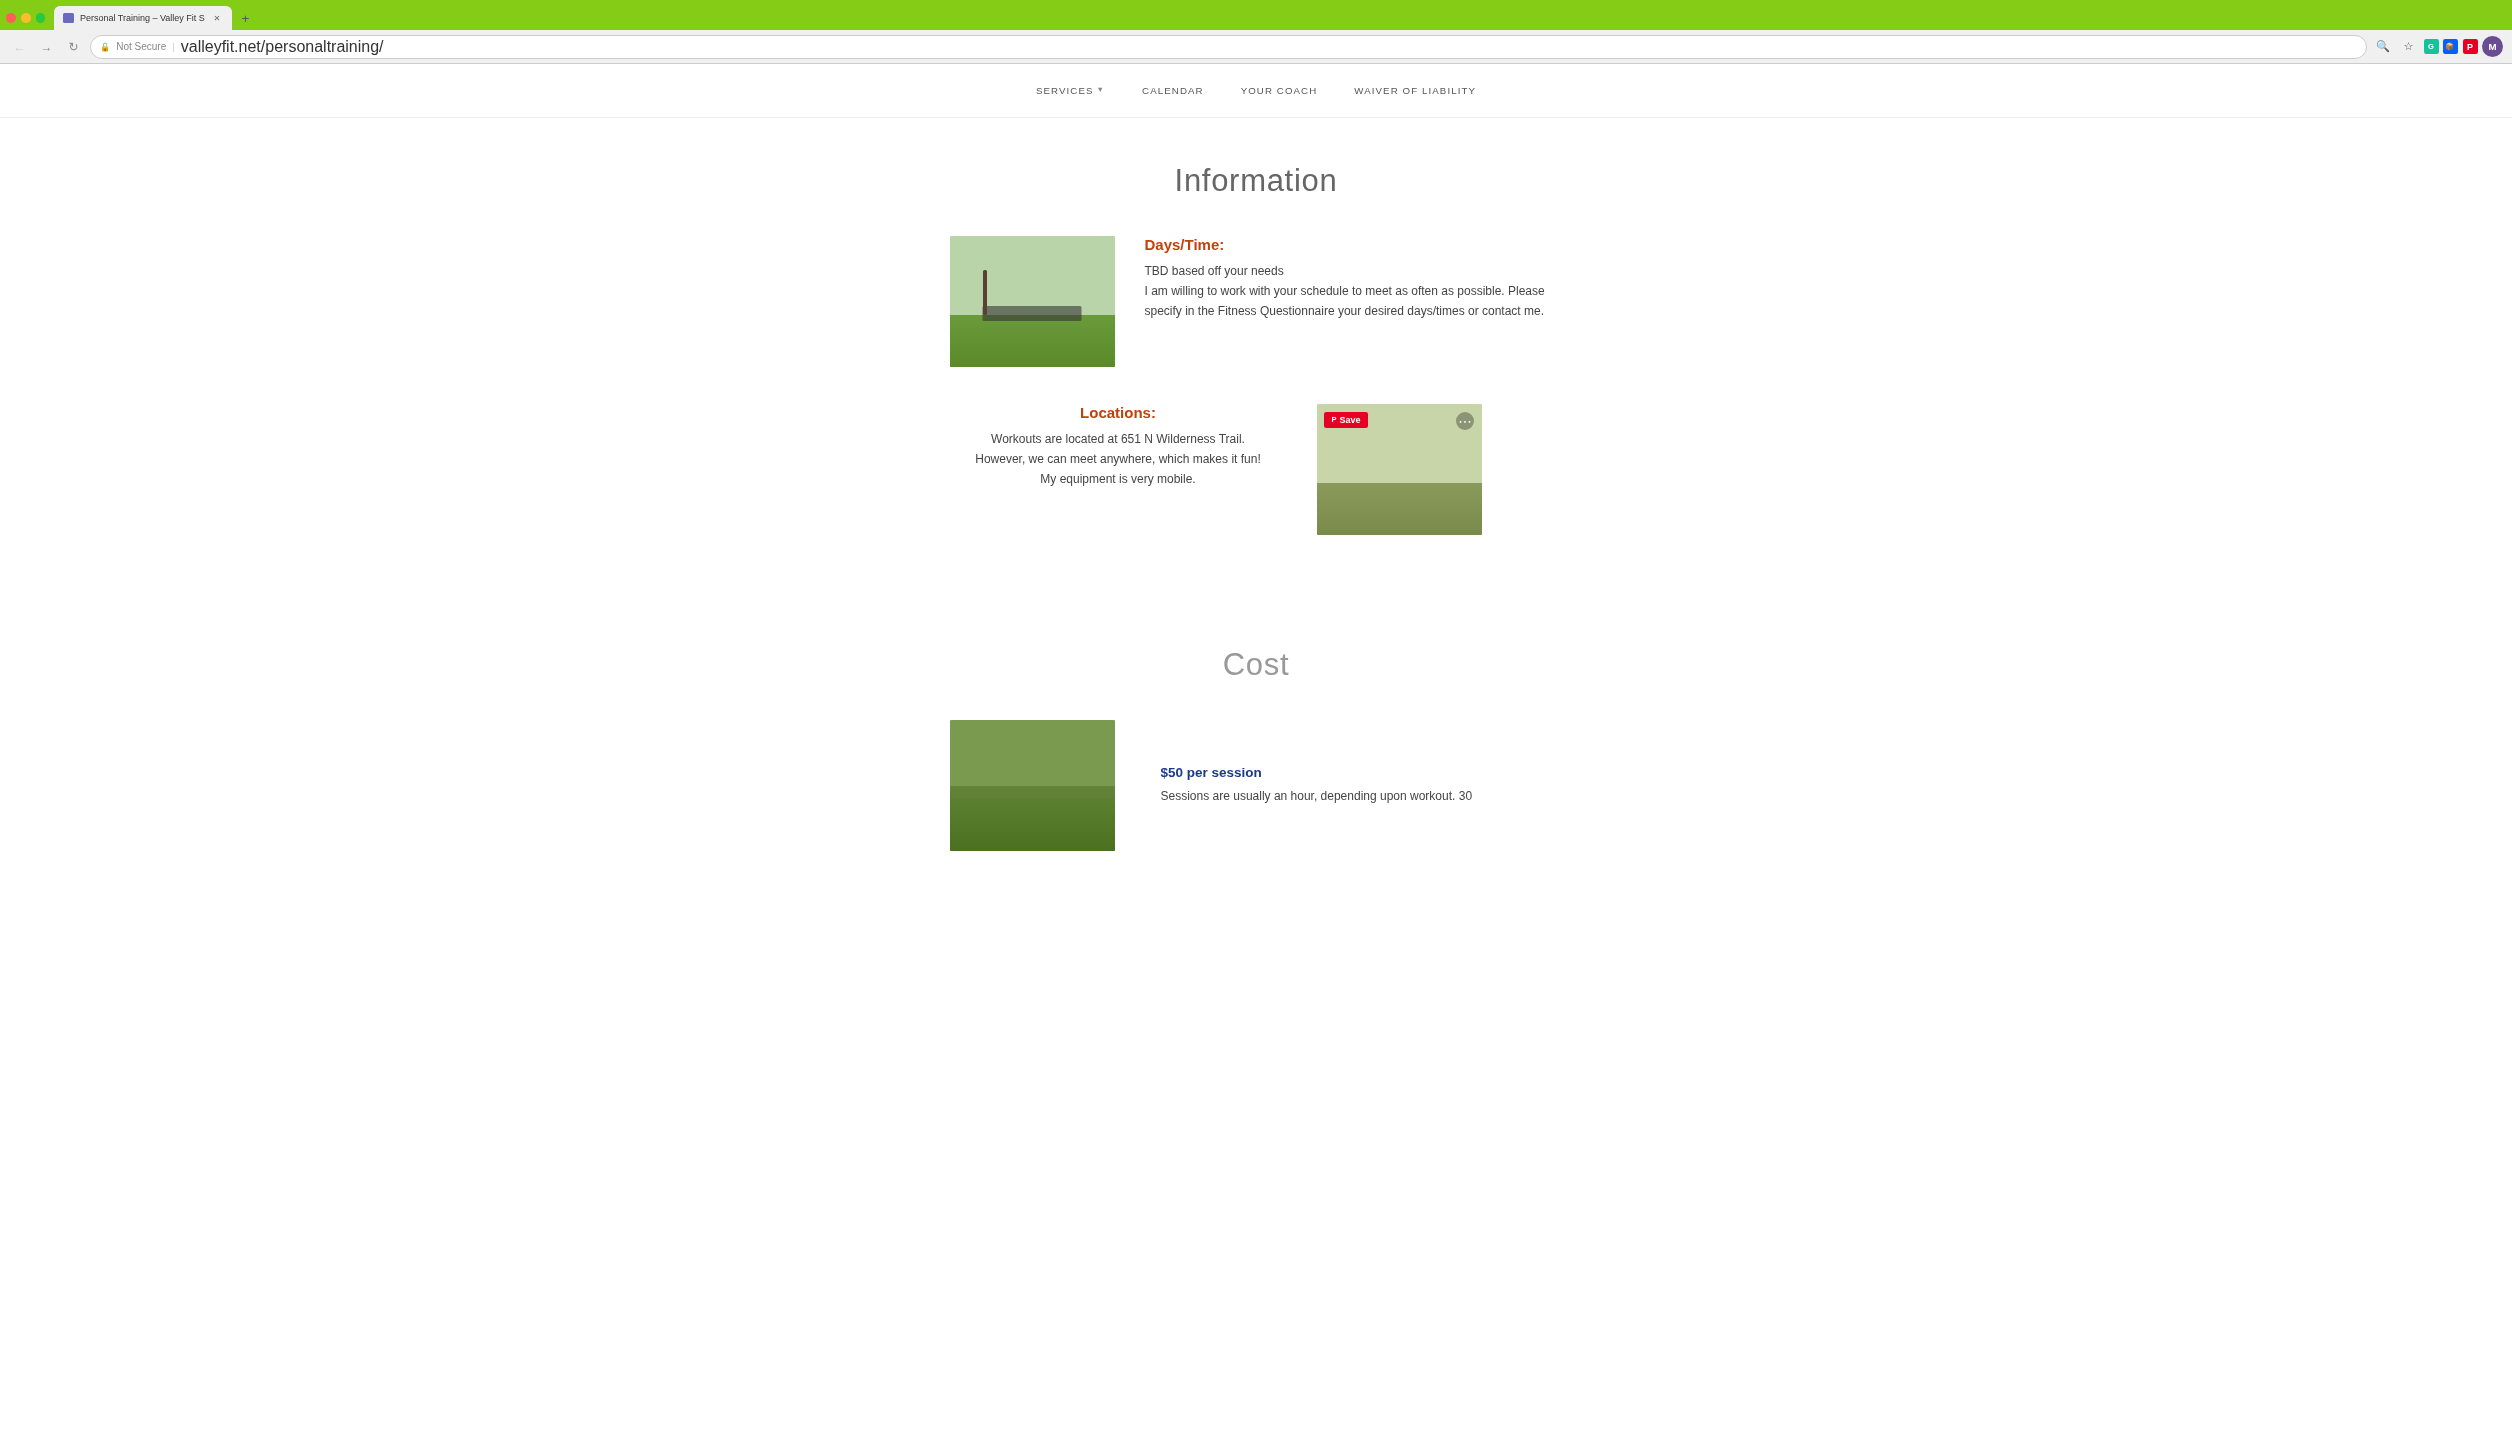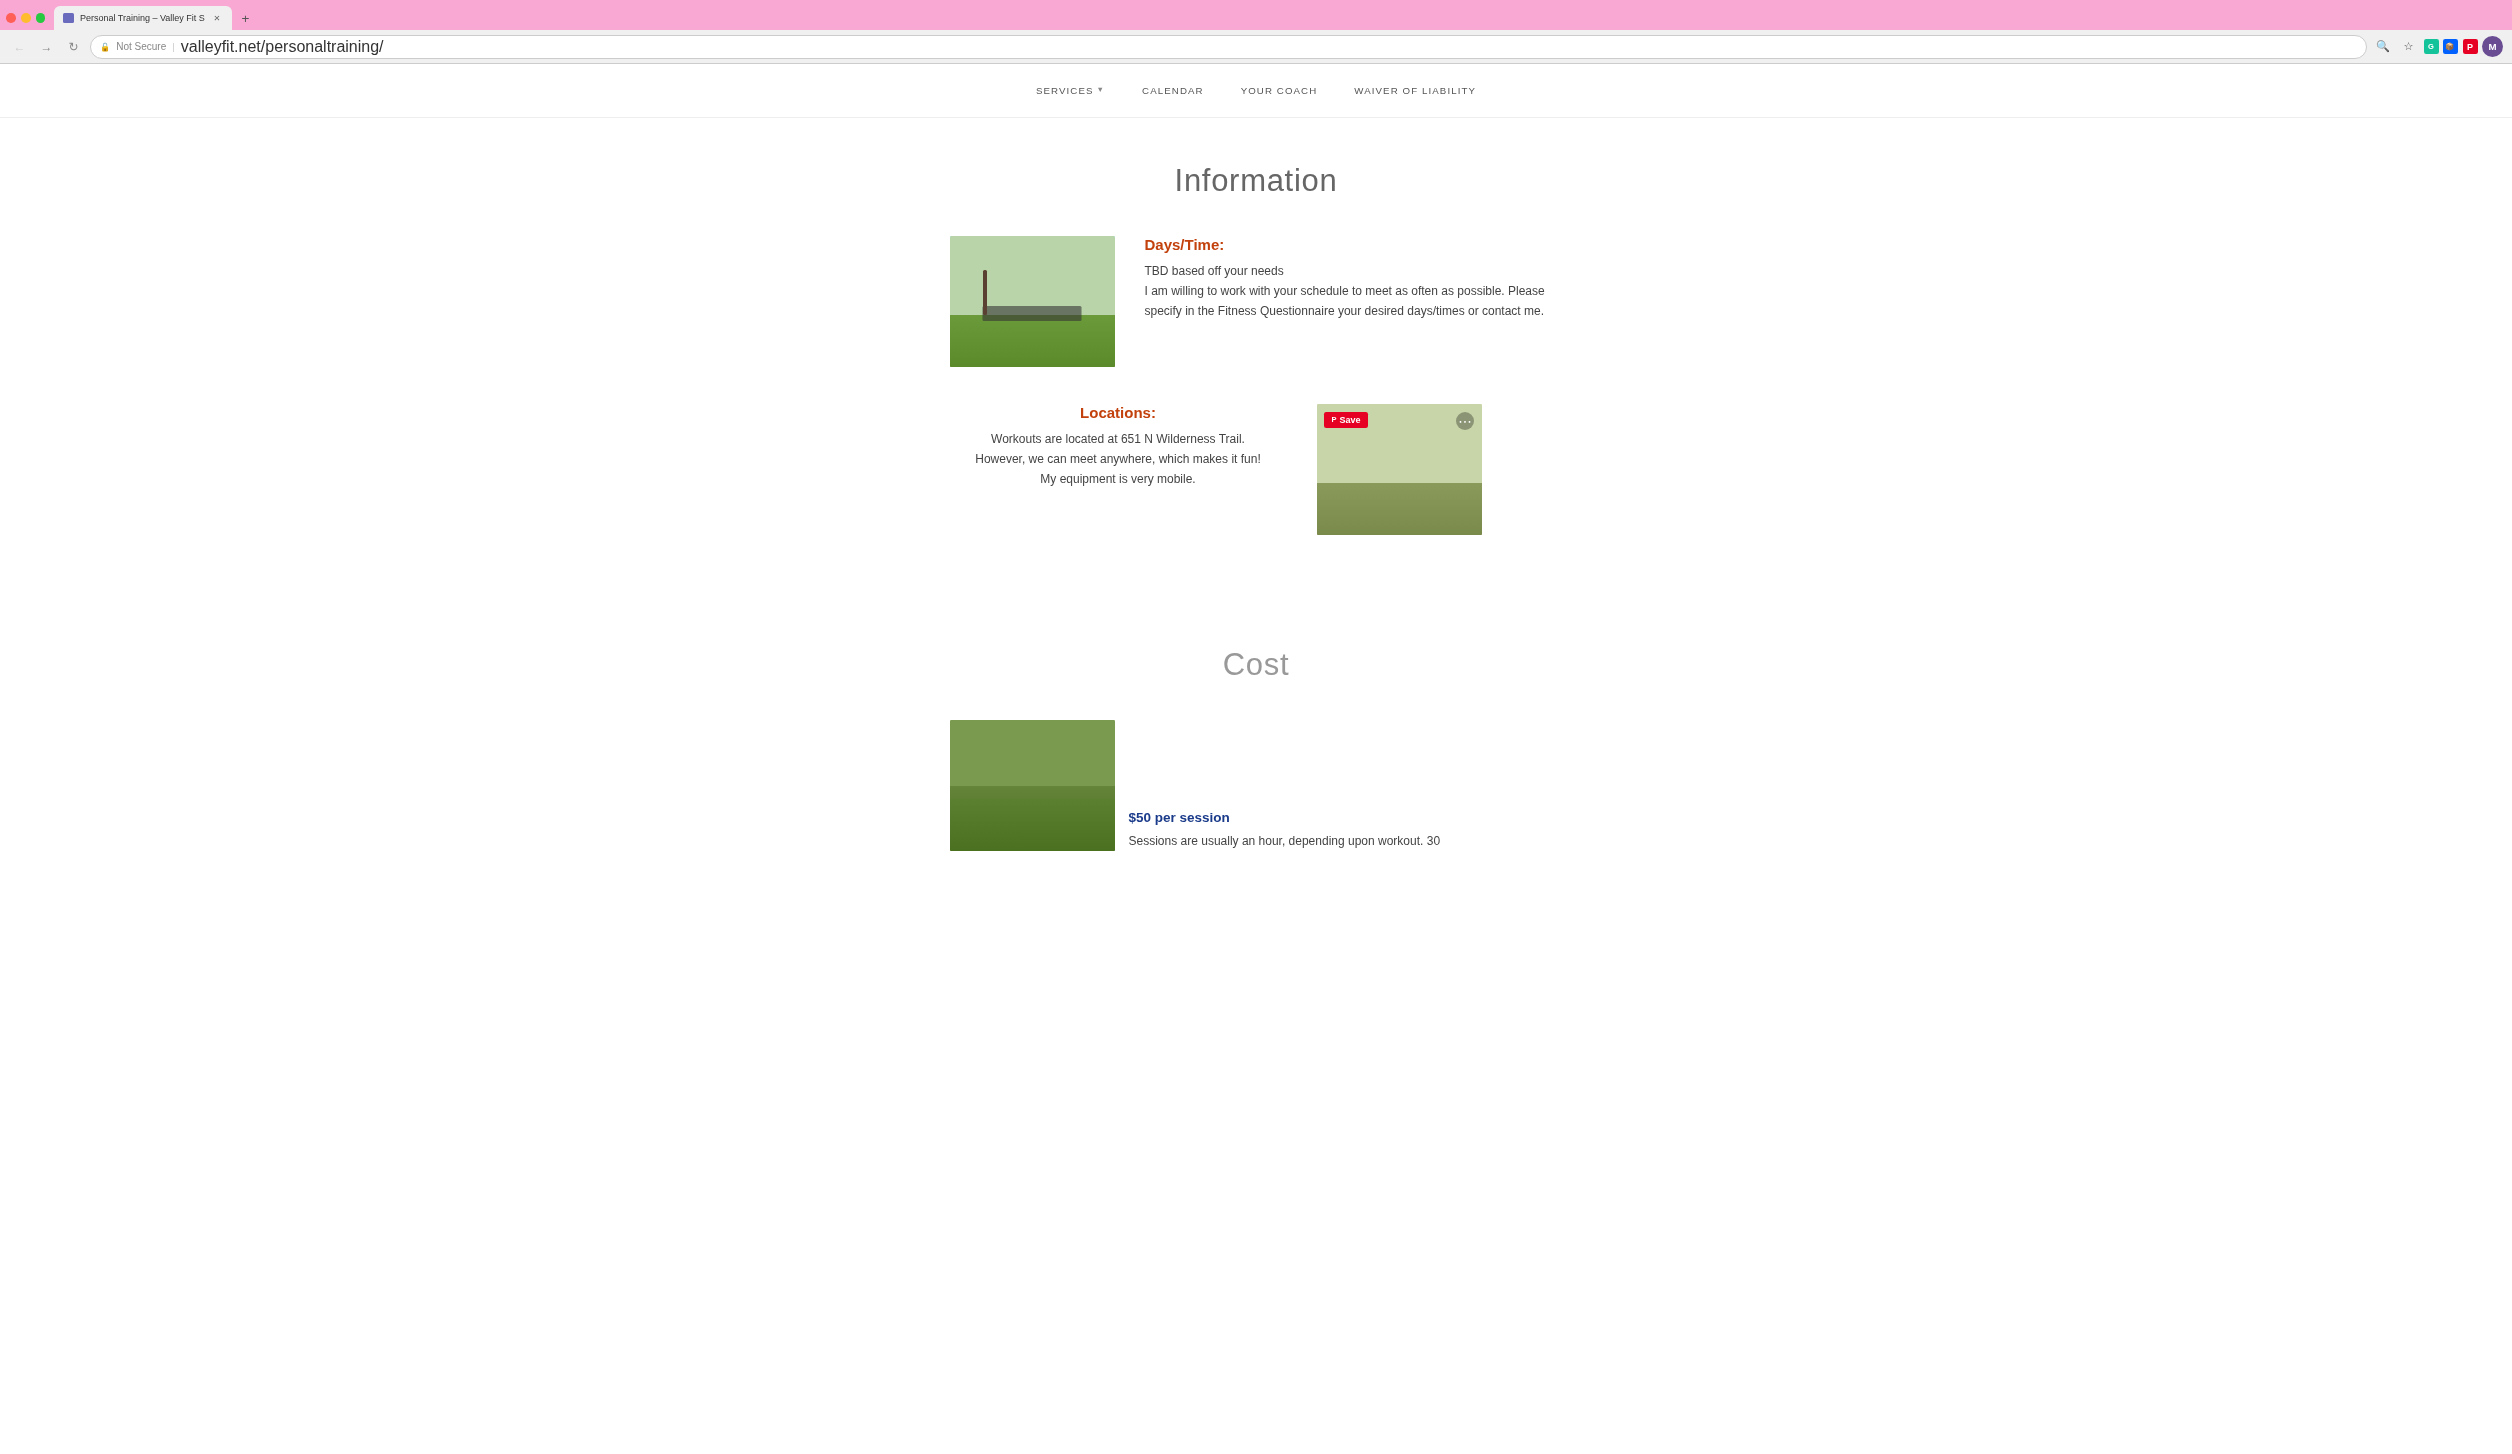--- a/index.html
+++ b/index.html
@@ -7,21 +7,21 @@
 
     
     .browser-chrome {
       background: #e8e8e8;
       border-bottom: 0.7px solid #ccc;
     }
     .tab-bar {
       display: flex;
       align-items: center;
       padding: 6px 6px 0 6px;
-      background: #f9a8d4;
+      background: #84cc16;
       height: 30px;
     }
     .window-controls {
       display: flex;
       gap: 5.2px;
       margin-right: 9px;
     }
     .control-btn {
       width: 9.7px;
       height: 9.7px;
@@ -339,22 +339,22 @@
       align-items: center;
       justify-content: center;
     }
 
     
     .cost-section {
       padding-top: 15px;
     }
     .cost-row {
       display: flex;
-      align-items: flex-end;
-      gap: 14px;
+      align-items: center;
+      gap: 46px;
       margin-bottom: 22.4px;
     }
     .cost-price {
       font-size: 13.5px;
       font-weight: bold;
       color: #1a3a8a;
       margin-bottom: 6px;
     }
     .cost-body {
       font-size: 12px;

